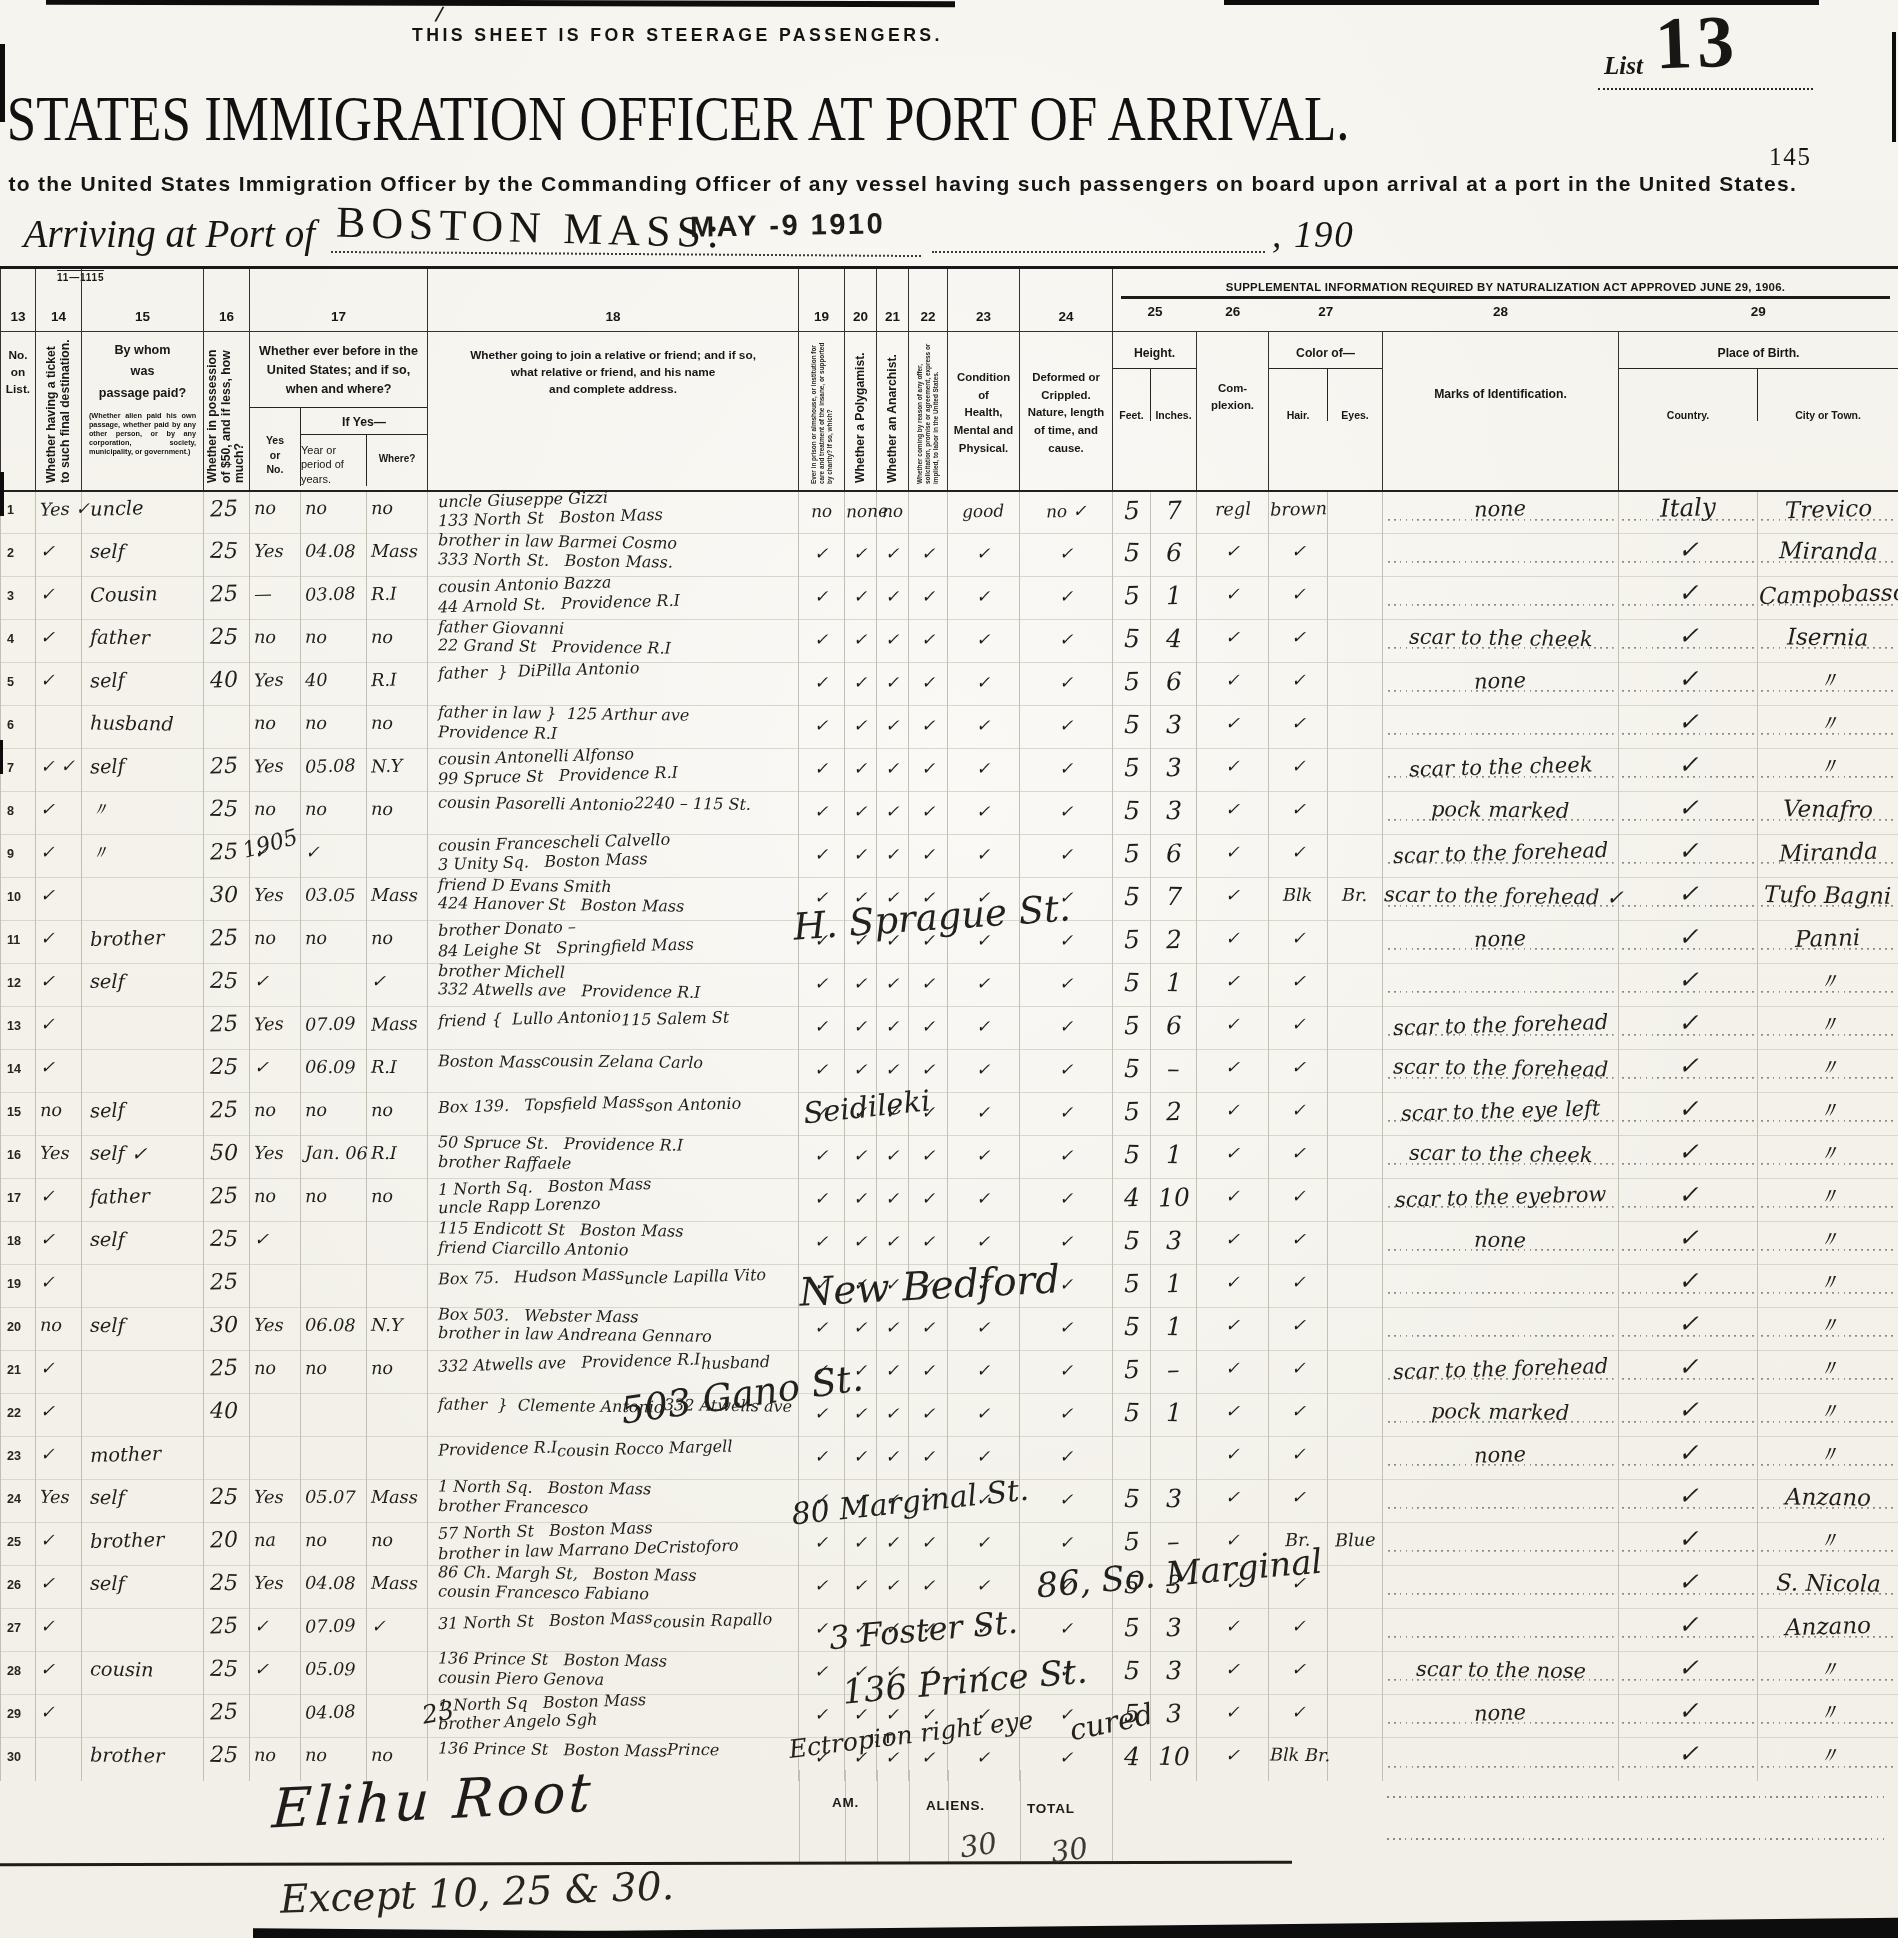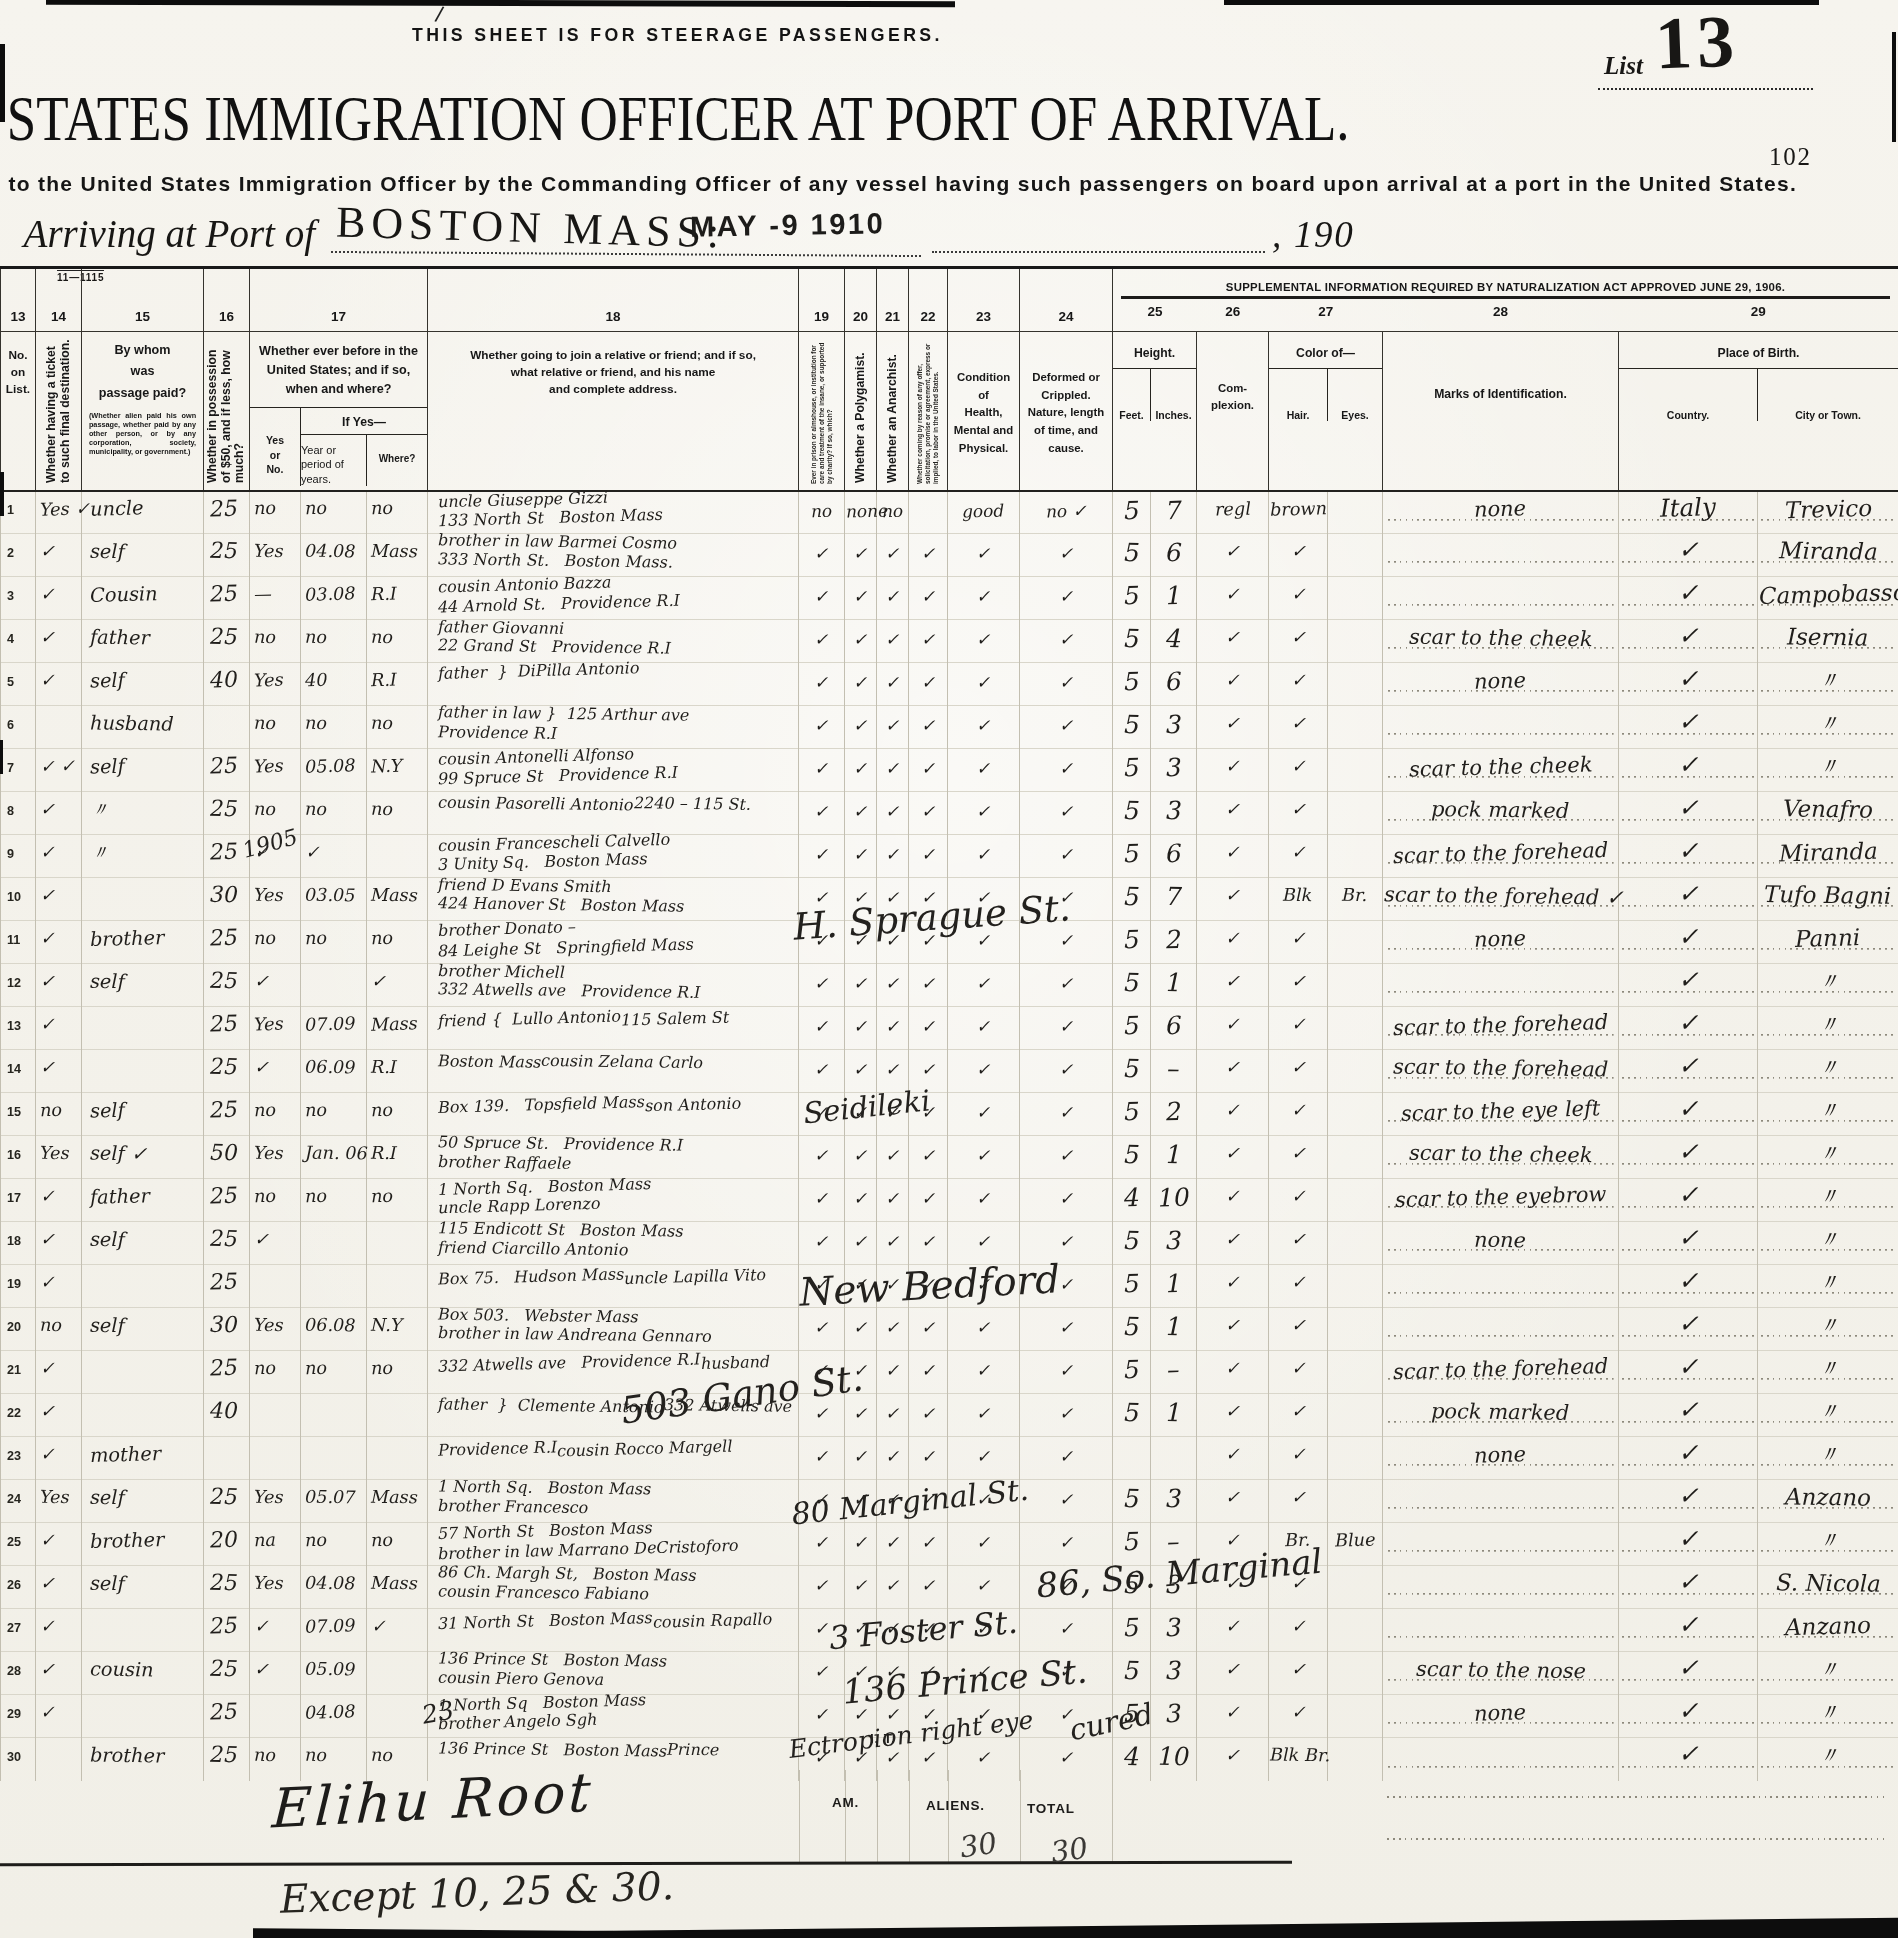--- a/index.html
+++ b/index.html
@@ -120,21 +120,21 @@
 </head>
 <body>
 
 <div class="sheet" id="sheet">
 
   <div class="abs stray-tick">/</div>
   <div class="abs sheet-note">THIS SHEET IS FOR STEERAGE PASSENGERS.</div>
   <div class="abs list-label">List</div>
   <div class="abs list-number">13</div>
   <div class="abs list-underline"></div>
-  <div class="abs page-number">102</div>
+  <div class="abs page-number">145</div>
   <div class="abs doc-title">STATES IMMIGRATION OFFICER AT PORT OF ARRIVAL.</div>
   <div class="abs doc-subtitle">to the United States Immigration Officer by the Commanding Officer of any vessel having such passengers on board upon arrival at a port in the United States.</div>
 
   <div class="abs arr-label">Arriving at Port of</div>
   <div class="abs arr-port">BOSTON MASS:</div>
   <div class="abs arr-stamp">MAY -9 1910</div>
   <div class="abs arr-dots1"></div>
   <div class="abs arr-dots2"></div>
   <div class="abs arr-year">, 190</div>
   <div class="abs form-number">11—1115</div>

